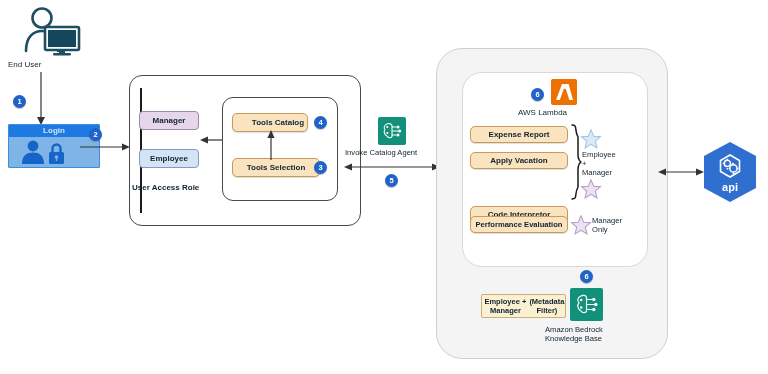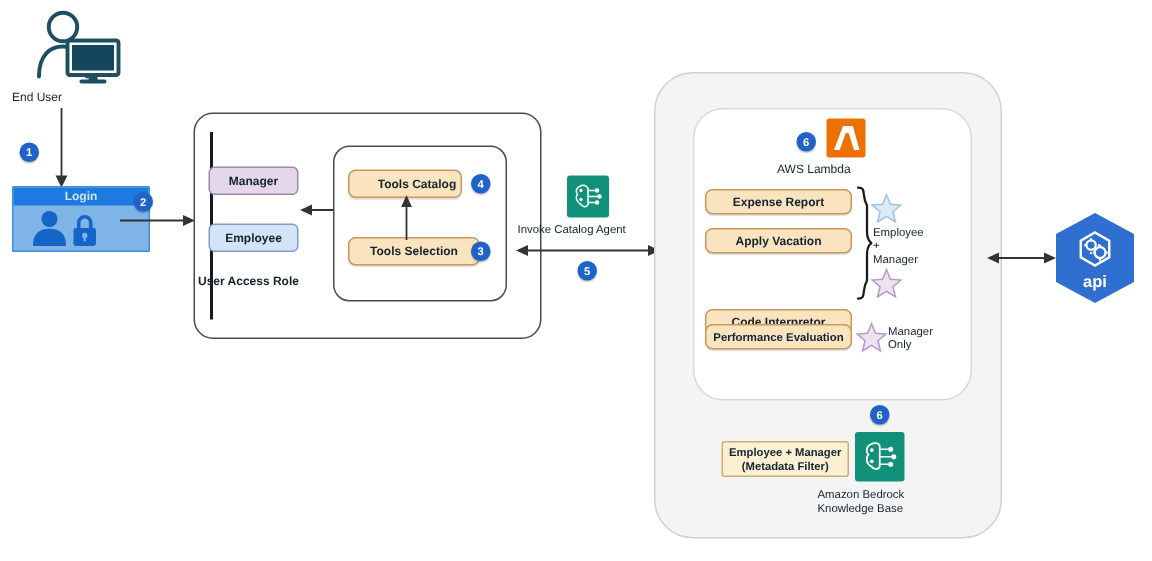--- a/index.html
+++ b/index.html
@@ -194,21 +194,21 @@
       <polygon points="12,2 14.9,8.9 22.4,9.5 16.7,14.4 18.5,21.7 12,17.8 5.5,21.7 7.3,14.4 1.6,9.5 9.1,8.9" fill="#ece2f2" stroke="#b49ac8" stroke-width="1.1"></polygon>
     </svg>
   </div>
   <div class="abs cap" style="left:592px;top:216px;width:52px;font-size:7.6px;">
     <div>Manager</div>
     <div>Only</div>
   </div>
 
   <div class="abs badge" style="left:580px;top:270px;">6</div>
 
-  <div class="abs box box-meta" style="left:481px;top:294px;width:85px;height:24px;flex-direction:column;">
+  <div class="abs box box-meta" style="left:481px;top:294px;width:85px;height:24px;flex-direction:row;">
     <div>Employee + Manager</div>
     <div>(Metadata Filter)</div>
   </div>
 
   <div class="abs" style="left:570px;top:288px;width:33px;height:33px;background:#12917a;border-radius:2px;">
     <svg width="33" height="33" viewBox="0 0 33 33">
       <path d="M11 8 C7.5 9 7 13 9 15 C7 17 7.5 21.5 11 23 C12.5 25.5 16 25 16.5 23 L16.5 9.5 C16 7 12.5 7 11 8 Z" class="nofill" stroke="#ffffff" stroke-width="1.15"></path>
       <path d="M16.5 11.5 L22 11.5 M16.5 16.5 L24 16.5 M16.5 21.5 L22 21.5" stroke="#ffffff" stroke-width="1.15"></path>
       <circle cx="23.8" cy="11.5" r="1.7" fill="#ffffff"></circle>
       <circle cx="25.8" cy="16.5" r="1.7" fill="#ffffff"></circle>

